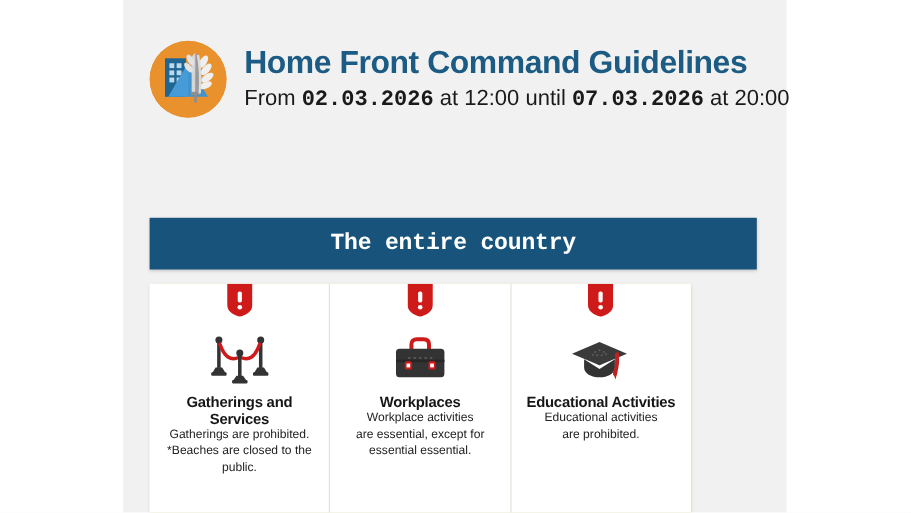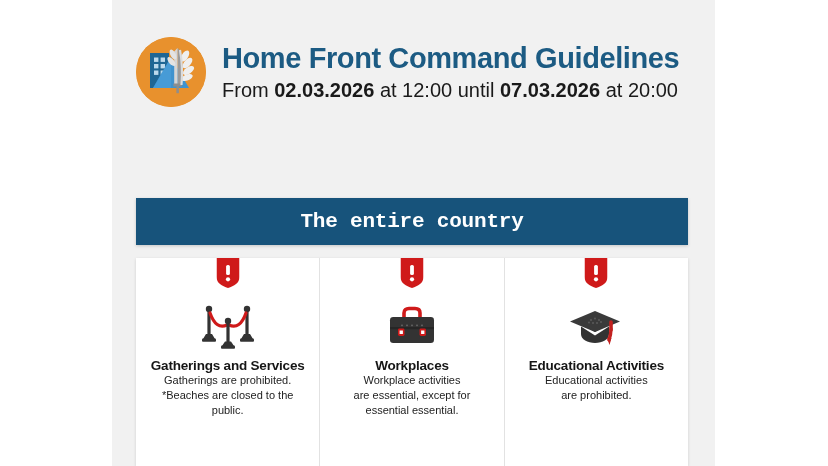--- a/index.html
+++ b/index.html
@@ -62,21 +62,21 @@
     white-space: nowrap;
   }
 
   #subtitle {
     font-size: 20px;
     color: #1a1a1a;
     line-height: 1.3;
     margin-top: 3px;
     white-space: nowrap;
   }
-  #subtitle b { font-weight: bold; }
+  #subtitle b { font-weight: bold; font-family: Liberation Mono, monospace; }
 
   
   #region-banner {
     position: absolute;
     left: 136px;
     top: 198px;
     width: 552px;
     height: 47px;
     background: #17537b;
     display: flex;
@@ -90,21 +90,21 @@
     font-size: 21px;
     font-weight: bold;
     letter-spacing: -0.2px;
   }
 
   
   #cards {
     position: absolute;
     left: 136px;
     top: 258px;
-    width: 552px;
+    width: 492px;
     height: 208px;
     display: flex;
     background: #fef9c3;
     box-shadow: 0 1px 3px rgba(0,0,0,0.14);
   }
 
   .card {
     position: relative;
     flex: 1 1 0;
     background: #ffffff;

